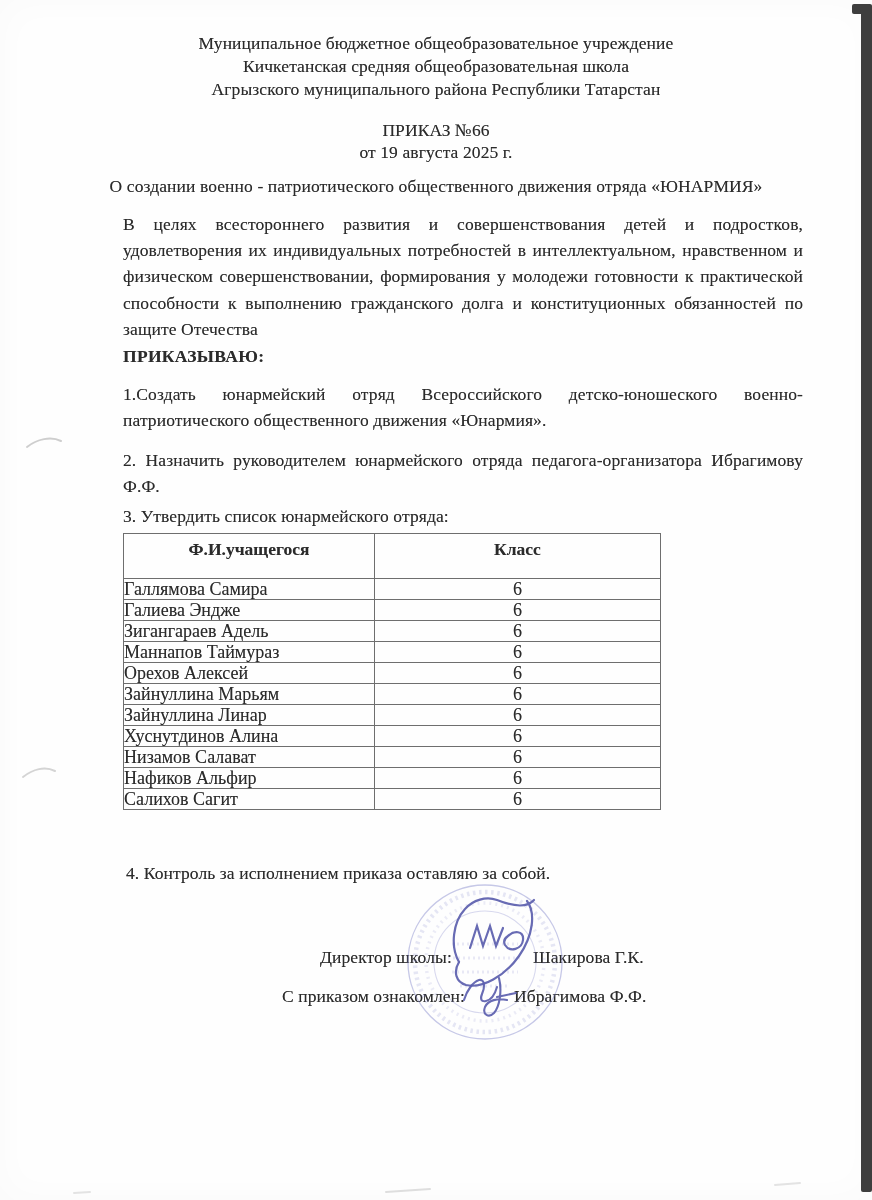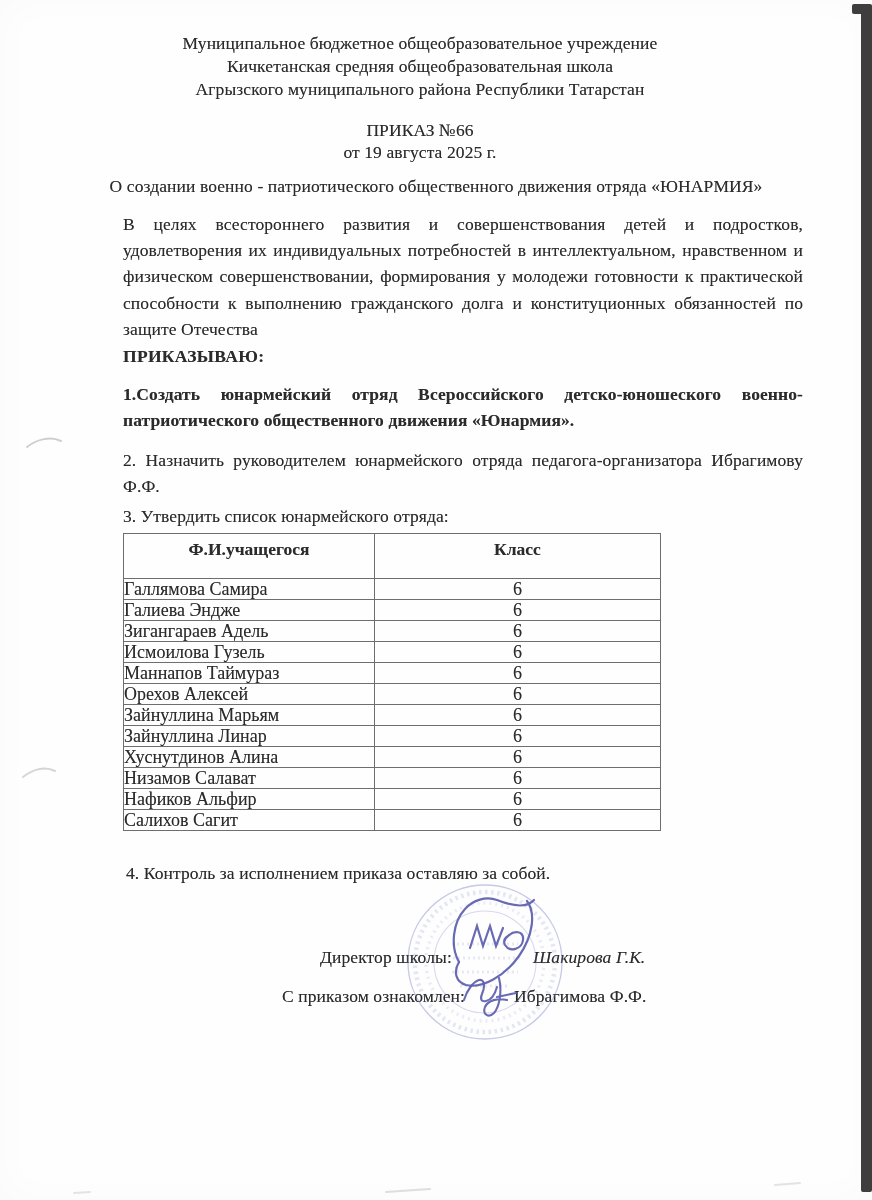--- a/index.html
+++ b/index.html
@@ -15,29 +15,29 @@
     position:relative;
     width:872px;height:1200px;
     background:#fefefe;
     overflow:hidden;
     font-family:"Liberation Serif","DejaVu Serif",serif;
     color:var(--ink);
     box-shadow:inset 0 0 40px rgba(0,0,0,0.02);
   }
   .txt{position:absolute;font-size:17.5px;line-height:23px;letter-spacing:0.1px;
        text-shadow:0 0 0.4px rgba(40,40,40,0.45);}
-  .center{left:80px;width:680px;text-align:center;}
+  .center{left:96px;width:680px;text-align:center;}
   .org-header{top:32px;}
   .org-header div{white-space:nowrap;}
   .order-block{top:119px;line-height:22px;}
   .subject{top:175px;white-space:nowrap;text-align:center;left:0;width:100%;}
   .para{left:123px;width:680px;text-align:justify;text-align-last:left;line-height:26.2px;}
   .preamble{top:211px;}
   .decree{top:345px;left:123px;font-weight:bold;letter-spacing:0.3px;}
-  .item1{top:381px;font-weight:bold;}
+  .item1{top:381px;}
   .item2{top:447px;}
   .item3{top:503px;}
   .item4{top:862px;left:126px;}
   table.doc-table{
     position:absolute;top:533px;left:123px;
     border-collapse:collapse;table-layout:fixed;
     font-size:18px;color:var(--ink);
   }
   table.doc-table th,table.doc-table td{
     border:1px solid var(--grid);
@@ -96,24 +96,20 @@
         </tr>
         <tr>
           <td class="cell-name">Галиева Эндже</td>
           <td class="cell-class">6</td>
         </tr>
         <tr>
           <td class="cell-name">Зигангараев Адель</td>
           <td class="cell-class">6</td>
         </tr>
         <tr>
-          <td class="cell-name">Исмоилова Гузель</td>
-          <td class="cell-class">6</td>
-        </tr>
-        <tr>
           <td class="cell-name">Маннапов Таймураз</td>
           <td class="cell-class">6</td>
         </tr>
         <tr>
           <td class="cell-name">Орехов Алексей</td>
           <td class="cell-class">6</td>
         </tr>
         <tr>
           <td class="cell-name">Зайнуллина Марьям</td>
           <td class="cell-class">6</td>
@@ -137,21 +133,21 @@
         <tr>
           <td class="cell-name">Салихов Сагит</td>
           <td class="cell-class">6</td>
         </tr>
       </tbody>
   </table>
 
   <div class="txt item4">4. Контроль за исполнением приказа оставляю за собой.</div>
 
   <span class="txt sig-label" style="top:946px;left:320px;">Директор школы:</span>
-  <span class="txt sig-label" style="top:946px;left:533px;font-style:italic;">Шакирова Г.К.</span>
+  <span class="txt sig-label" style="top:946px;left:533px;">Шакирова Г.К.</span>
   <span class="txt sig-label" style="top:985px;left:282px;">С приказом ознакомлен:</span>
   <span class="txt sig-label" style="top:985px;left:514px;">Ибрагимова Ф.Ф.</span>
 
   <svg id="overlay" width="872" height="1200" viewBox="0 0 872 1200">
 
     <g opacity="0.42" fill="none" stroke="var(--stamp-ink)">
       <circle cx="485" cy="962" r="77" stroke-width="1.4"></circle>
       <circle cx="485" cy="962" r="70" stroke-width="4.5" stroke-dasharray="2.5 3.6" opacity="0.45"></circle>
       <circle cx="485" cy="962" r="59" stroke-width="3.5" stroke-dasharray="2 4" opacity="0.35"></circle>
       <circle cx="485" cy="962" r="51" stroke-width="1.1" opacity="0.7"></circle>

